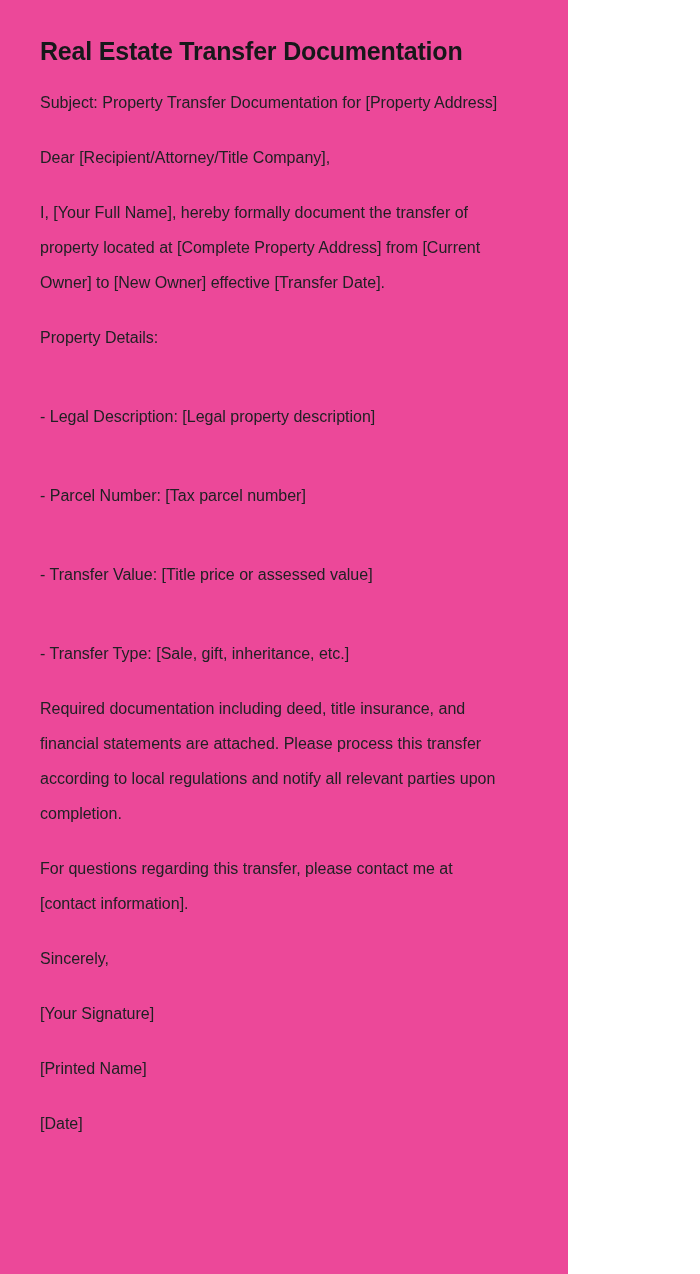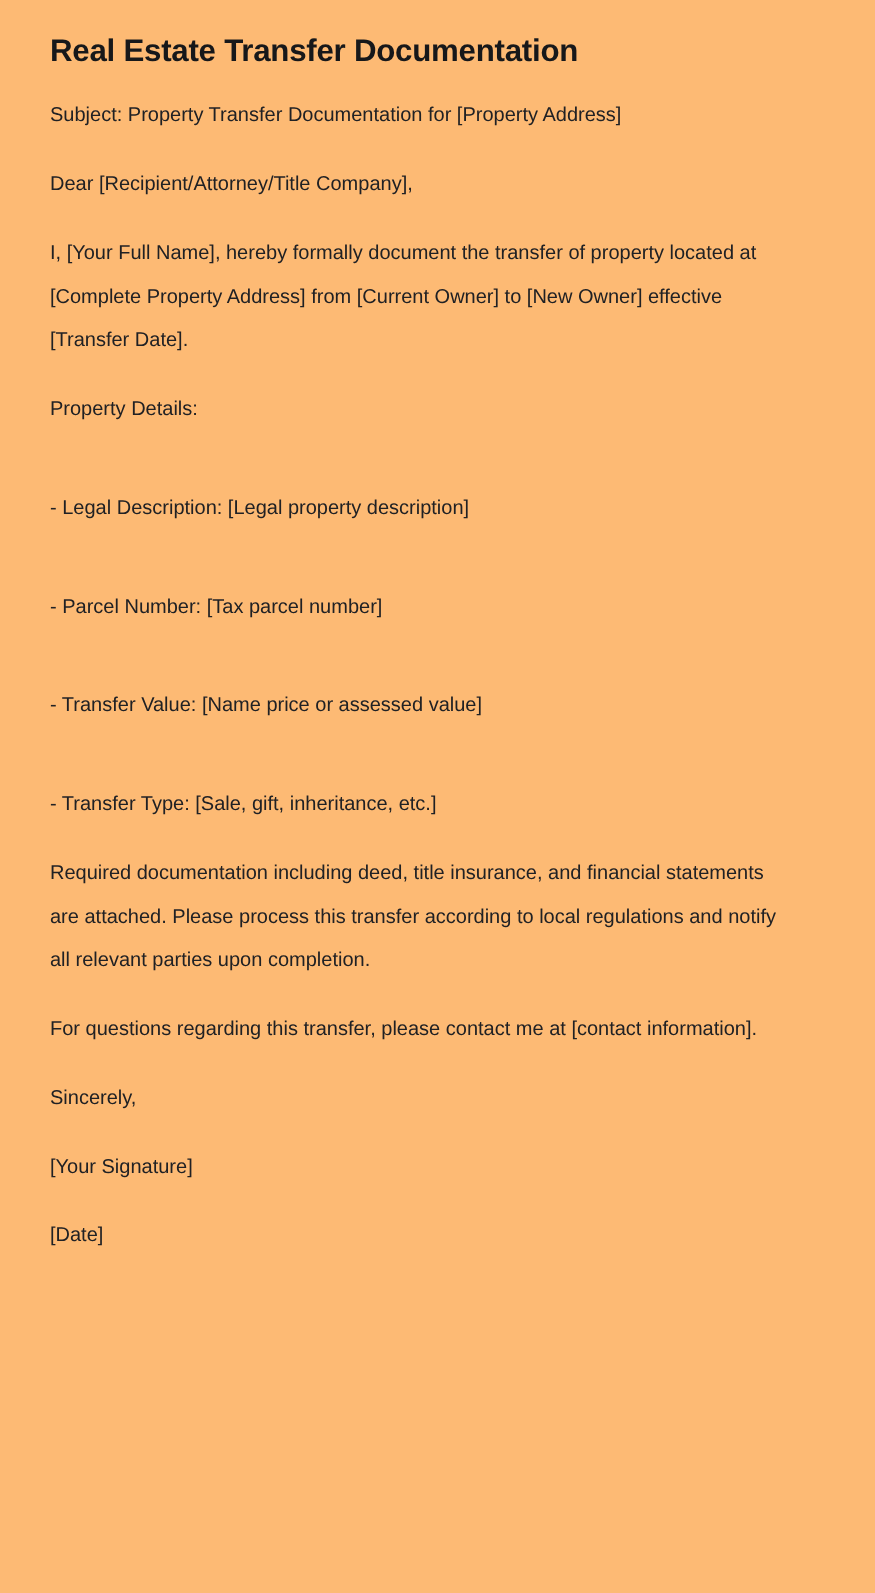--- a/index.html
+++ b/index.html
@@ -9,24 +9,24 @@
   }
   body {
     width: 700px;
     min-height: 1274px;
     font-family: "Liberation Sans", "DejaVu Sans", sans-serif;
     color: #202124;
     -webkit-font-smoothing: antialiased;
   }
   .page {
     box-sizing: border-box;
-    width: 700px;
+    width: 568px;
     min-height: 1274px;
-    padding: 26px 62px 30px 40px;
-    background: #fdba74;
+    padding: 36px 62px 30px 40px;
+    background: #ec4899;
   }
   .doc-title {
     font-size: 25px;
     font-weight: bold;
     line-height: 1.25;
     letter-spacing: -0.2px;
     color: #17181a;
     margin: 0 0 18px 0;
   }
   .para {
@@ -60,29 +60,30 @@
   <p class="para">Dear [Recipient/Attorney/Title Company],</p>
 
   <p class="para">I, [Your Full Name], hereby formally document the transfer of property located at [Complete Property Address] from [Current Owner] to [New Owner] effective [Transfer Date].</p>
 
   <p class="para">Property Details:</p>
 
   <p class="para detail-item">- Legal Description: [Legal property description]</p>
 
   <p class="para detail-item">- Parcel Number: [Tax parcel number]</p>
 
-  <p class="para detail-item">- Transfer Value: [Name price or assessed value]</p>
+  <p class="para detail-item">- Transfer Value: [Title price or assessed value]</p>
 
   <p class="para detail-item">- Transfer Type: [Sale, gift, inheritance, etc.]</p>
 
 
   <p class="para">Required documentation including deed, title insurance, and financial statements are attached. Please process this transfer according to local regulations and notify all relevant parties upon completion.</p>
 
   <p class="para">For questions regarding this transfer, please contact me at [contact information].</p>
 
   <p class="para">Sincerely,</p>
 
   <p class="para sig-line">[Your Signature]</p>
 
+  <p class="para sig-line">[Printed Name]</p>
 
   <p class="para sig-line">[Date]</p>
 
 </div>
 
 </body></html>

